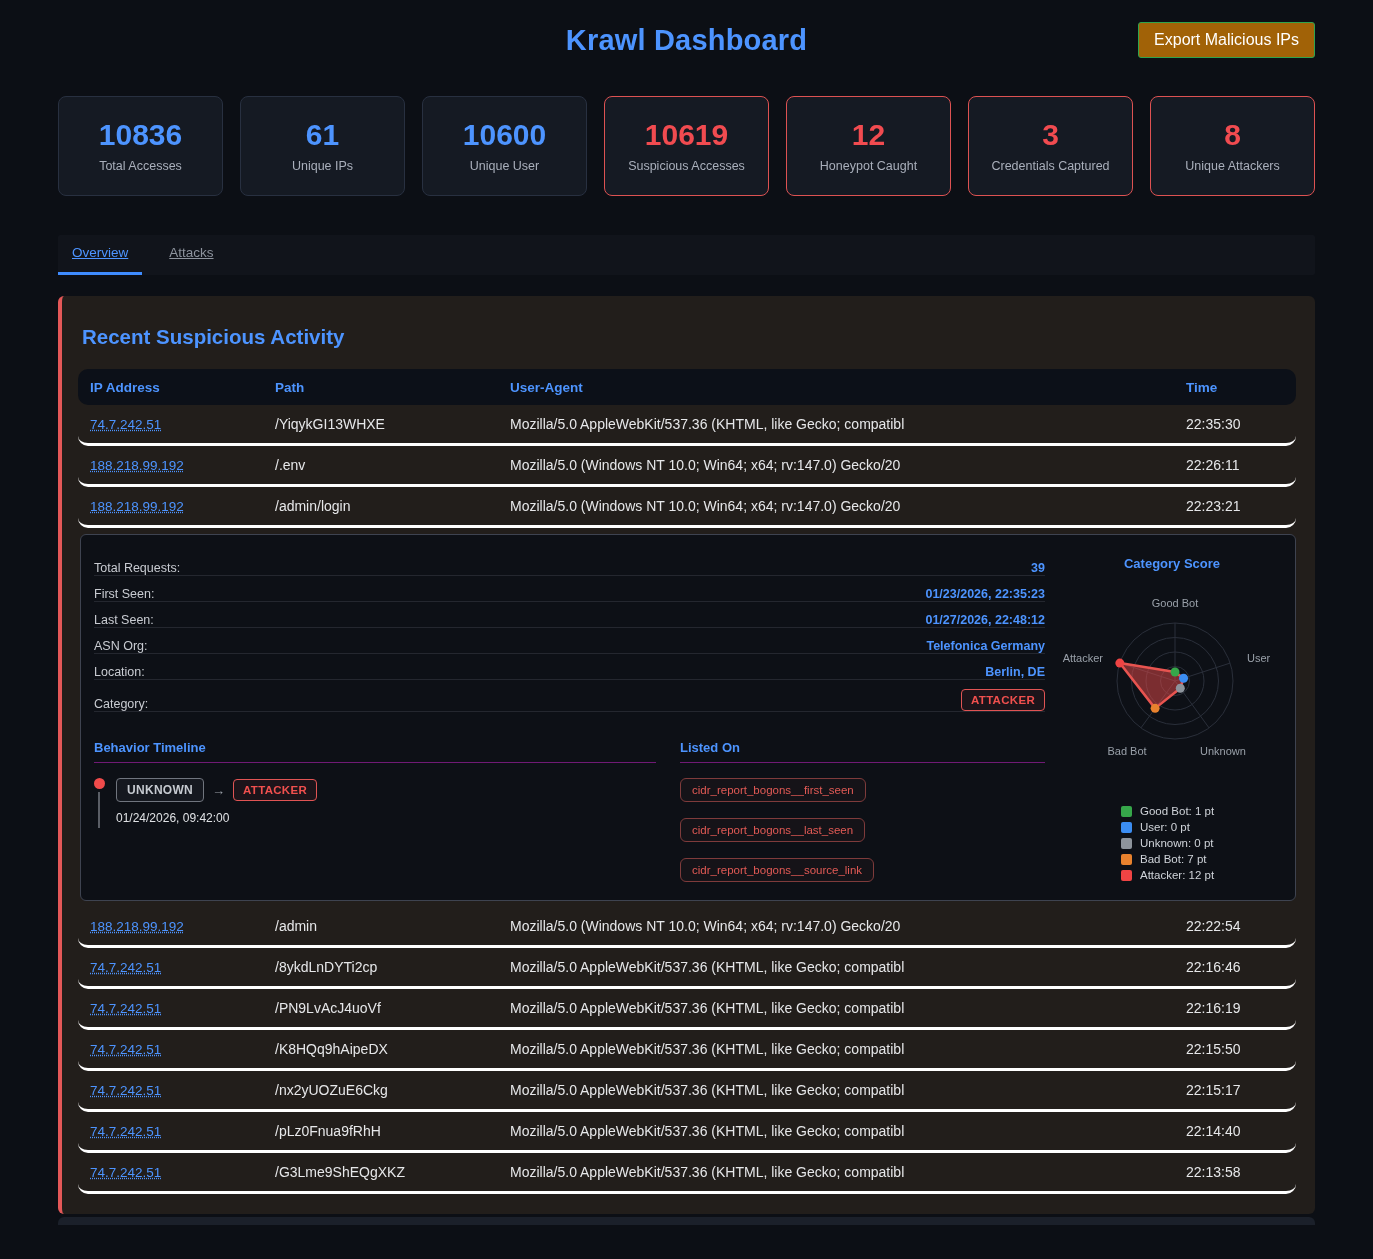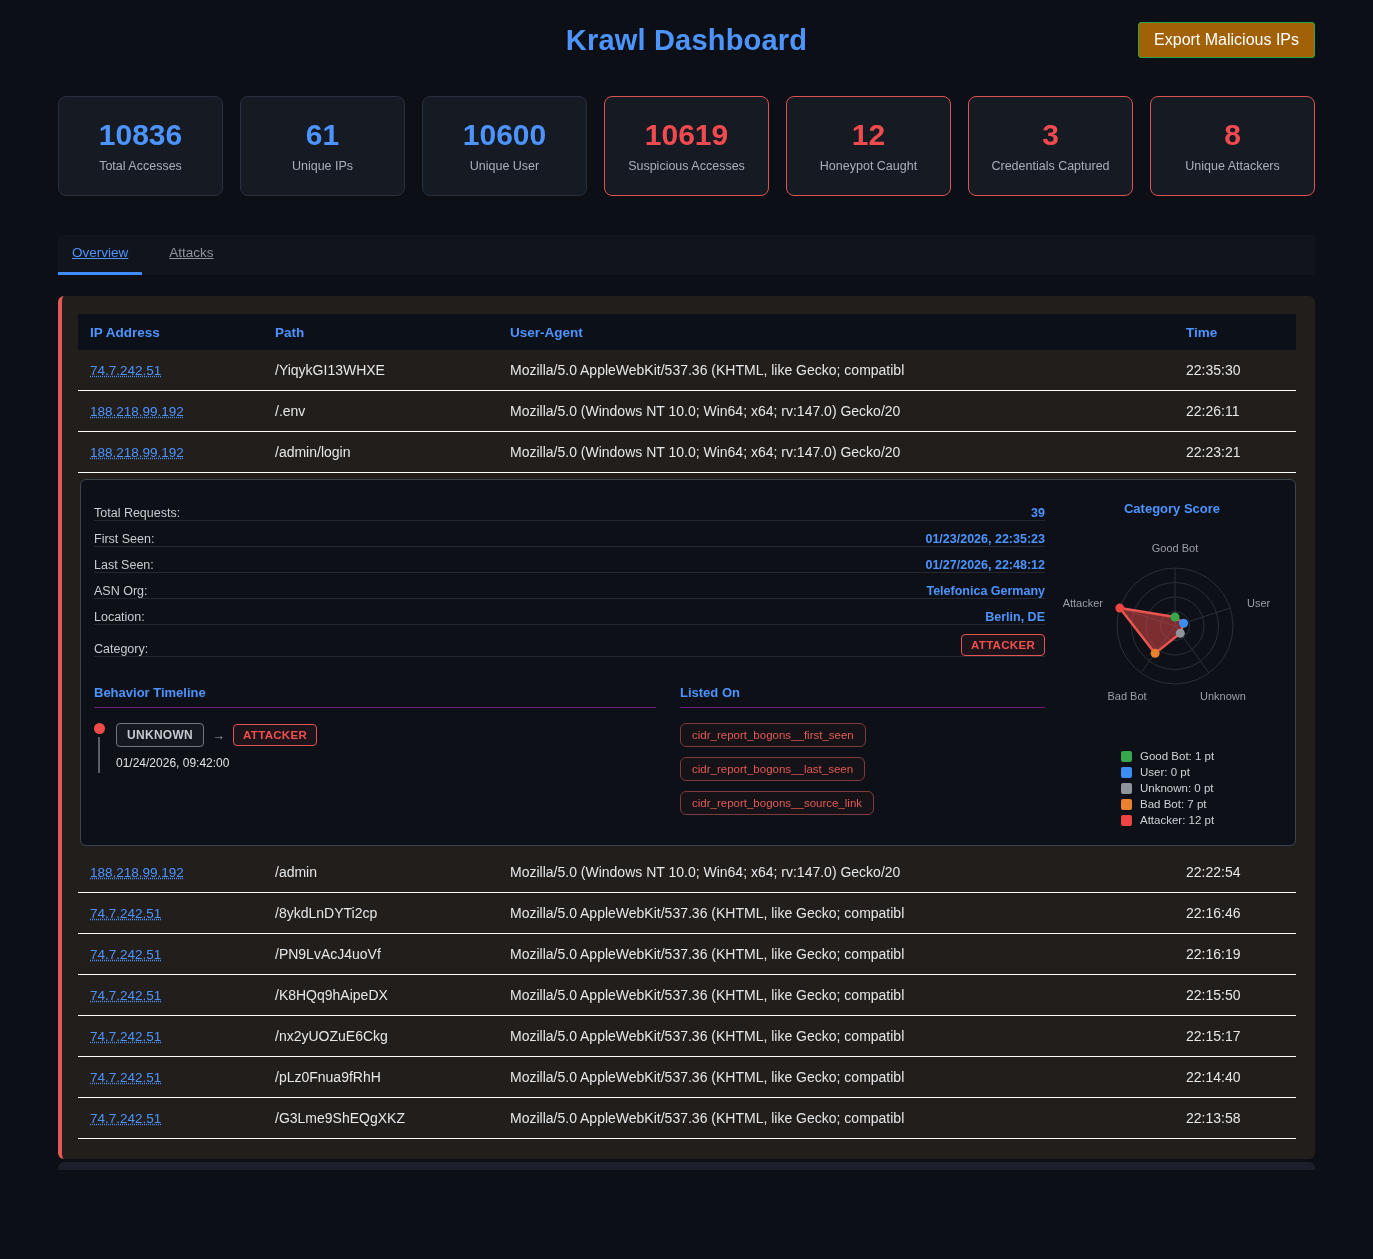--- a/index.html
+++ b/index.html
@@ -49,27 +49,27 @@
   .panel {
     margin-top:21px; background:#221e1b;
     border-left:4px solid #e45858; border-radius:6px;
     padding:18px 19px 20px 16px;
   }
   .panel-title { font-size:20.5px; font-weight:bold; color:#4d94ff; margin:11px 0 20px 4px; }
 
   
   .t-head, .t-row {
     display:grid; grid-template-columns:185px 235px 676px 1fr;
-    align-items:center; padding-left:12px;
+    align-items:center; padding-left:12px;border-radius:10px;
   }
   .t-head {
     height:36px; background:#0c1018; color:#4d94ff;
     font-size:13.5px; font-weight:bold;
   }
-  .t-row { height:41px; border-bottom:1px solid #ffffff; font-size:14px; color:#e6e7e9; }
+  .t-row { height:41px; border-bottom:3px solid #ffffff; font-size:14px; color:#e6e7e9; }
   .ip-link { color:#4d94ff; text-decoration:underline; text-decoration-style:dotted; font-size:13.5px; cursor:pointer; }
 
   
   .detail {
     margin:6px 0 6px 2px; background:#0d1016;
     border:1px solid #3e4350; border-radius:6px;
     padding:15px 14px 15px 13px;
     display:flex; gap:18px;
   }
   .detail-left { flex:1; }
@@ -96,21 +96,21 @@
   .tl-dot { width:11px; height:11px; border-radius:50%; background:#f04b4b; }
   .tl-line { width:2px; height:36px; background:#5a5e66; margin-left:4px; margin-top:3px; }
   .tl-content {}
   .tl-badges { display:flex; align-items:center; }
   .badge-unknown {
     border:1px solid #70757e; color:#c6cad0; background:#15181f;
     font-size:12px; font-weight:bold; padding:4px 10px; border-radius:4px; letter-spacing:.3px;
   }
   .tl-arrow { color:#9aa0a8; margin:0 8px; font-size:13px; }
   .tl-time { font-size:12px; color:#dfe1e4; margin-top:9px; }
-  .listed-badges { display:flex; flex-wrap:wrap; gap:10px; margin-top:15px; max-width:390px; }
+  .listed-badges { display:flex; flex-wrap:wrap; gap:16px; margin-top:15px; max-width:390px; }
   .listed-badge {
     border:1px solid #7e3b3b; color:#e25a55; background:rgba(226,90,85,0.04);
     font-size:11.5px; padding:5px 11px; border-radius:6px; cursor:pointer;
   }
 
   
   .detail-right { width:218px; flex:0 0 218px; }
   .chart-title { text-align:center; color:#4d94ff; font-weight:bold; font-size:13px; margin-top:6px; }
   .radar-wrap { margin-top:2px; margin-left:-6px; }
   .legend { margin-top:16px; padding-left:58px; }
@@ -161,20 +161,21 @@
       <div class="stat-label">Unique Attackers</div>
     </div>
   </div>
 
   <div class="tab-bar">
     <div class="tab active">Overview</div>
     <div class="tab inactive">Attacks</div>
   </div>
 
   <div class="panel">
+    <div class="panel-title">Recent Suspicious Activity</div>
 
     <div class="t-head">
       <div>IP Address</div>
       <div>Path</div>
       <div>User-Agent</div>
       <div>Time</div>
     </div>
 
     <div class="t-row">
       <div><a class="ip-link">74.7.242.51</a></div>

